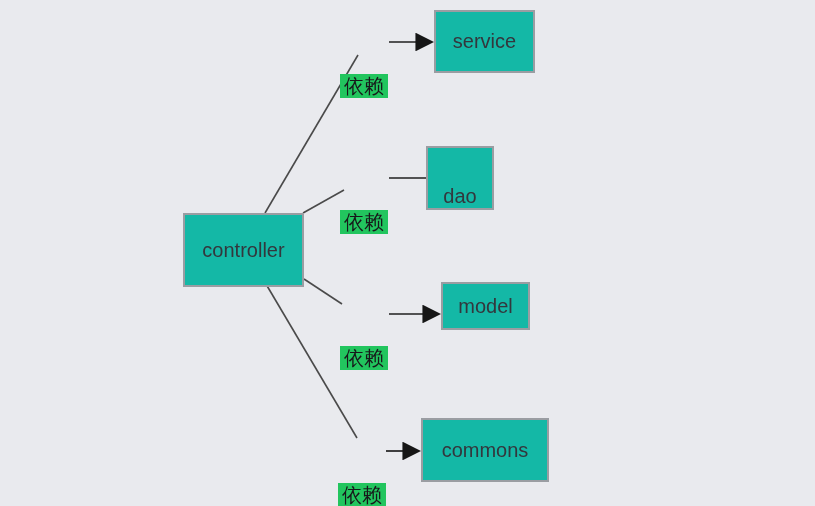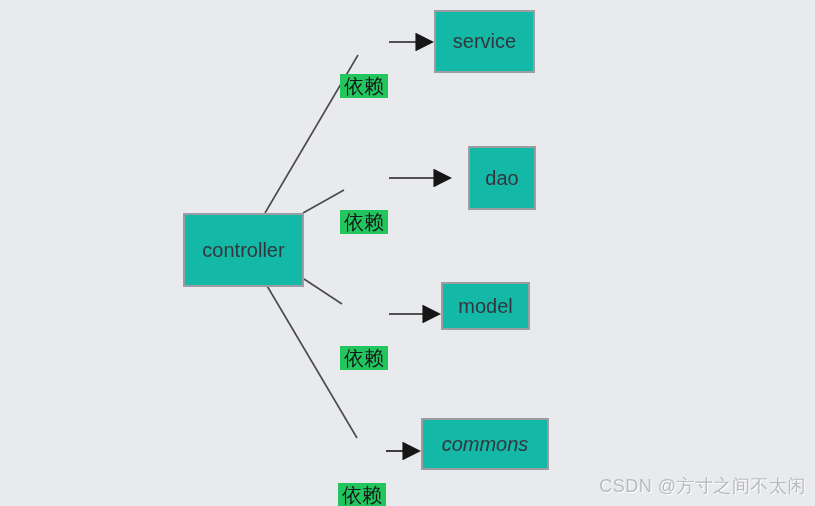--- a/index.html
+++ b/index.html
@@ -71,32 +71,31 @@
   </svg>
 
   <div class="node" style="left:183px; top:213px; width:121px; height:74px;">
     <span>controller</span>
   </div>
 
   <div class="node" style="left:434px; top:10px; width:101px; height:63px;">
     <span>service</span>
   </div>
 
-  <div class="node" style="left:468px; top:146px; width:68px; height:64px;">
+  <div class="node" style="left:426px; top:146px; width:68px; height:64px;align-items:flex-end;">
     <span>dao</span>
   </div>
 
   <div class="node" style="left:441px; top:282px; width:89px; height:48px;">
     <span>model</span>
   </div>
 
-  <div class="node" style="left:421px; top:418px; width:128px; height:52px;font-style:italic;">
+  <div class="node" style="left:421px; top:418px; width:128px; height:64px;">
     <span>commons</span>
   </div>
 
   <div class="edge-label" style="left:340px; top:30px;">依赖</div>
   <div class="edge-label" style="left:340px; top:166px;">依赖</div>
   <div class="edge-label" style="left:340px; top:302px;">依赖</div>
   <div class="edge-label" style="left:338px; top:439px;">依赖</div>
 
-  <div class="watermark">CSDN @方寸之间不太闲</div>
 
 </div>
 
 </body></html>

